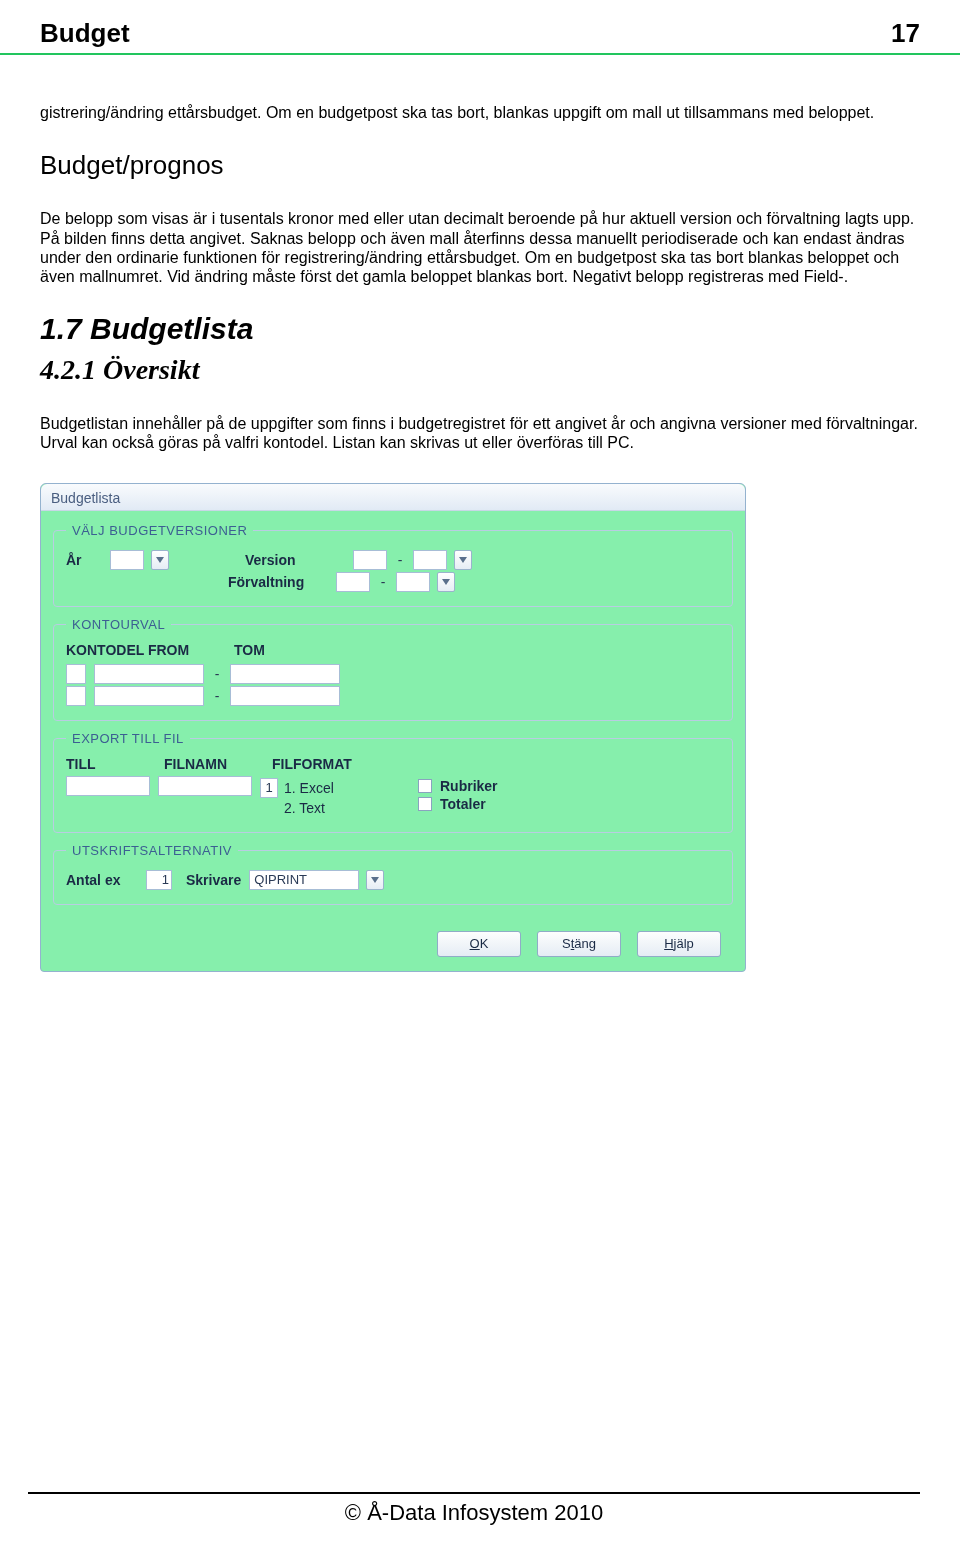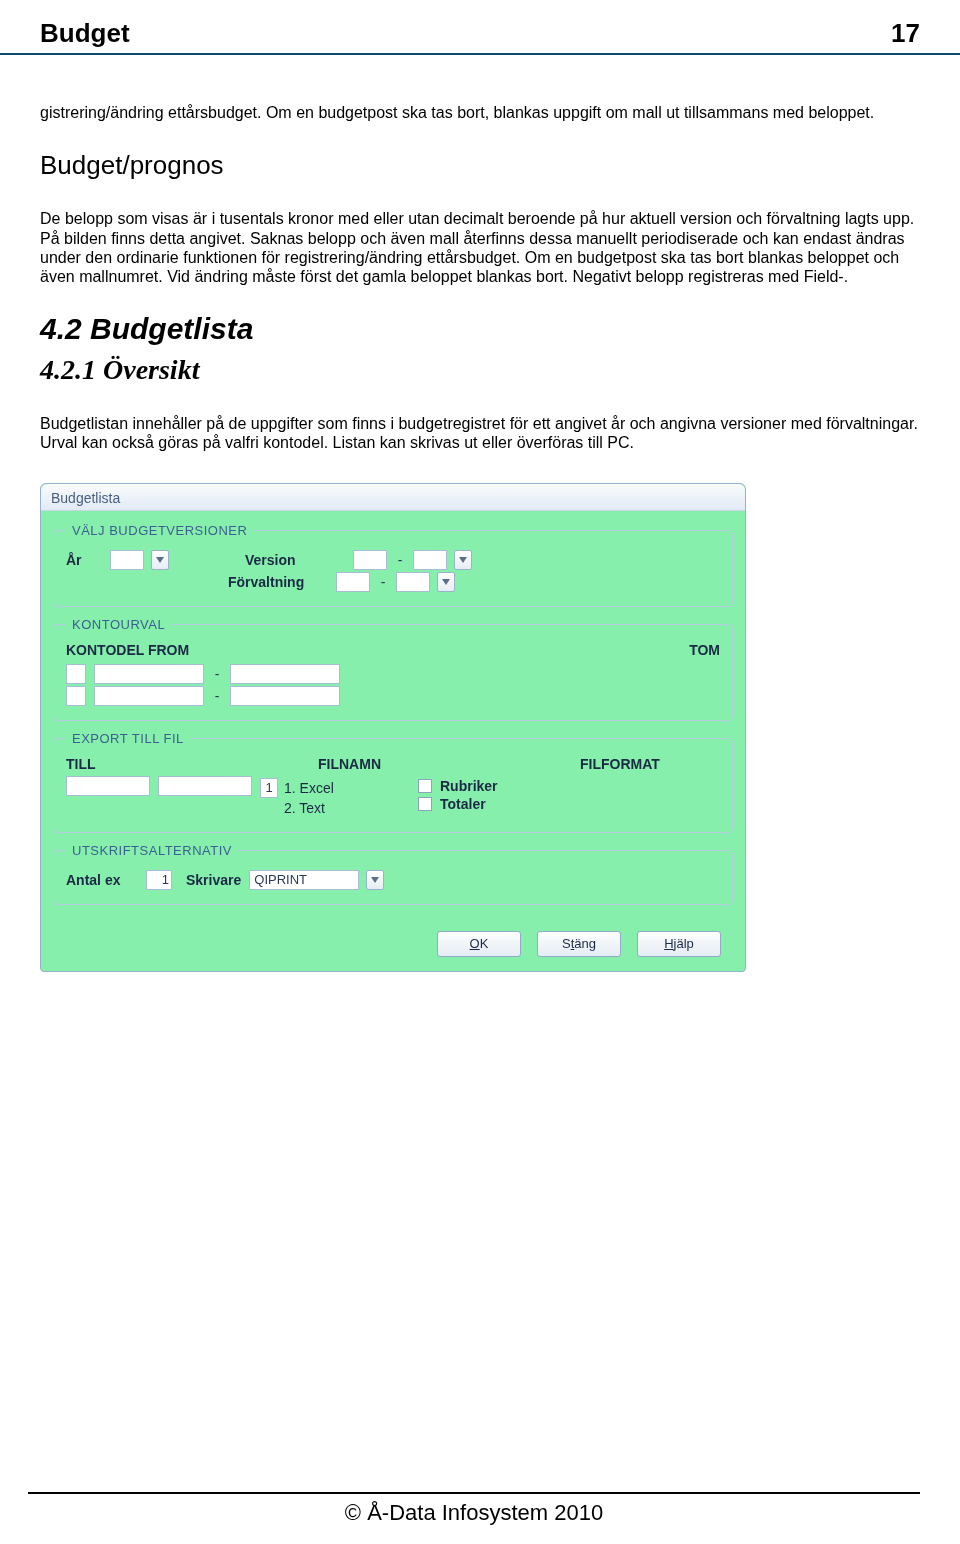--- a/index.html
+++ b/index.html
@@ -9,21 +9,21 @@
     background: #fff;
     font-family: Arial, Helvetica, sans-serif;
     color: #000;
     position: relative;
   }
   .page-header {
     display: flex;
     justify-content: space-between;
     align-items: baseline;
     padding: 18px 40px 4px 40px;
-    border-bottom: 2px solid #0c4a6e;
+    border-bottom: 2px solid #22c55e;
     font-size: 26px;
     font-weight: bold;
   }
   .content {
     padding: 20px 40px 0 40px;
   }
   .para {
     font-size: 16px;
     line-height: 1.2;
     margin-top: 28px;
@@ -99,21 +99,21 @@
     align-items: center;
     justify-content: center;
     width: 18px; height: 20px;
     background: linear-gradient(#fff,#e6edf5);
     border: 1px solid #9ab3cc;
     border-radius: 2px;
     margin-left: -1px;
   }
   .dropbtn svg { width: 8px; height: 6px; }
   .dash { width: 10px; text-align: center; }
-  .colhead { display: flex; gap: 8px; justify-content: space-between; }
+  .colhead { display: flex; gap: 8px; }
   .colhead span { font-weight: bold; font-size: 14px; color:#1a2a45; }
 
   .export-grid .row span.lbl { min-width: auto; }
   .format-list .item { display: flex; align-items: center; gap: 6px; margin: 2px 0; }
   .numbox { background:#fff; border:1px solid #a7bdd6; width:18px; height:20px; display:inline-flex; align-items:center; justify-content:center; font-size:13px; }
   .checkbox {
     width: 14px; height: 14px; border: 1px solid #8aa3bf; background:#fff; display:inline-block;
   }
   .buttons-row {
     display: flex;
@@ -146,21 +146,21 @@
 
 <div class="page-header">
   <span>Budget</span>
   <span>17</span>
 </div>
 
 <div class="content">
   <p class="para">gistrering/ändring ettårsbudget. Om en budgetpost ska tas bort, blankas uppgift om mall ut tillsammans med beloppet.</p>
   <p class="subheading">Budget/prognos</p>
   <p class="para">De belopp som visas är i tusentals kronor med eller utan decimalt beroende på hur aktuell version och förvaltning lagts upp. På bilden finns detta angivet. Saknas belopp och även mall återfinns dessa manuellt periodiserade och kan endast ändras under den ordinarie funktionen för registrering/ändring ettårsbudget. Om en budgetpost ska tas bort blankas beloppet och även mallnumret. Vid ändring måste först det gamla beloppet blankas bort. Negativt belopp registreras med Field-.</p>
-  <p class="h42">4.2 Budgetlista</p>
+  <p class="h42">1.7 Budgetlista</p>
   <p class="h421">4.2.1 Översikt</p>
   <p class="para">Budgetlistan innehåller på de uppgifter som finns i budgetregistret för ett angivet år och angivna versioner med förvaltningar. Urval kan också göras på valfri kontodel. Listan kan skrivas ut eller överföras till PC.</p>
 </div>
 
 <div class="dialog">
   <div class="dialog-title">Budgetlista</div>
   <div class="dialog-body">
 
     <fieldset>
       <legend>VÄLJ BUDGETVERSIONER</legend>

